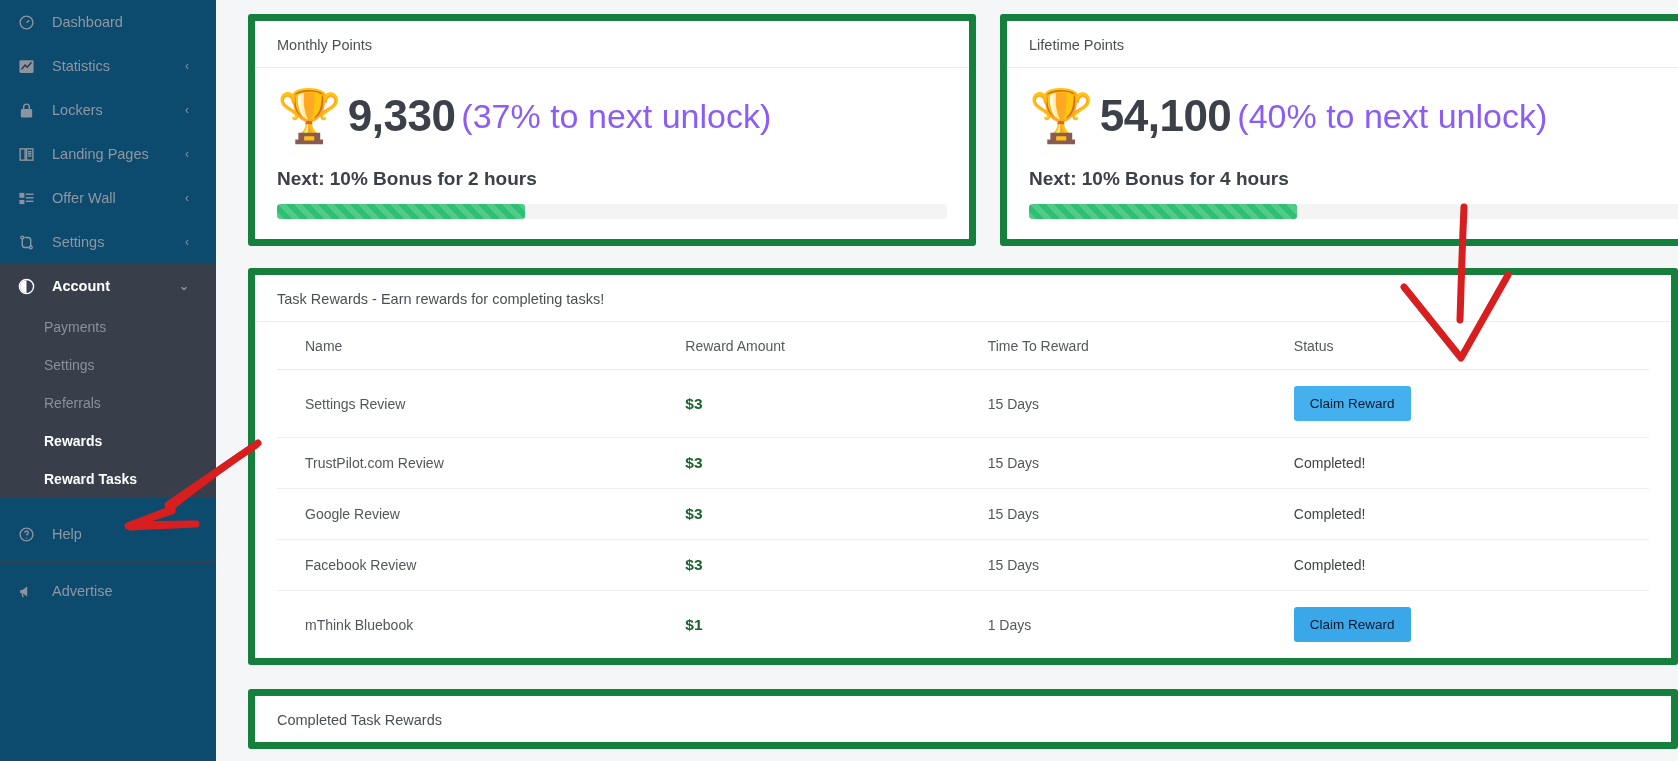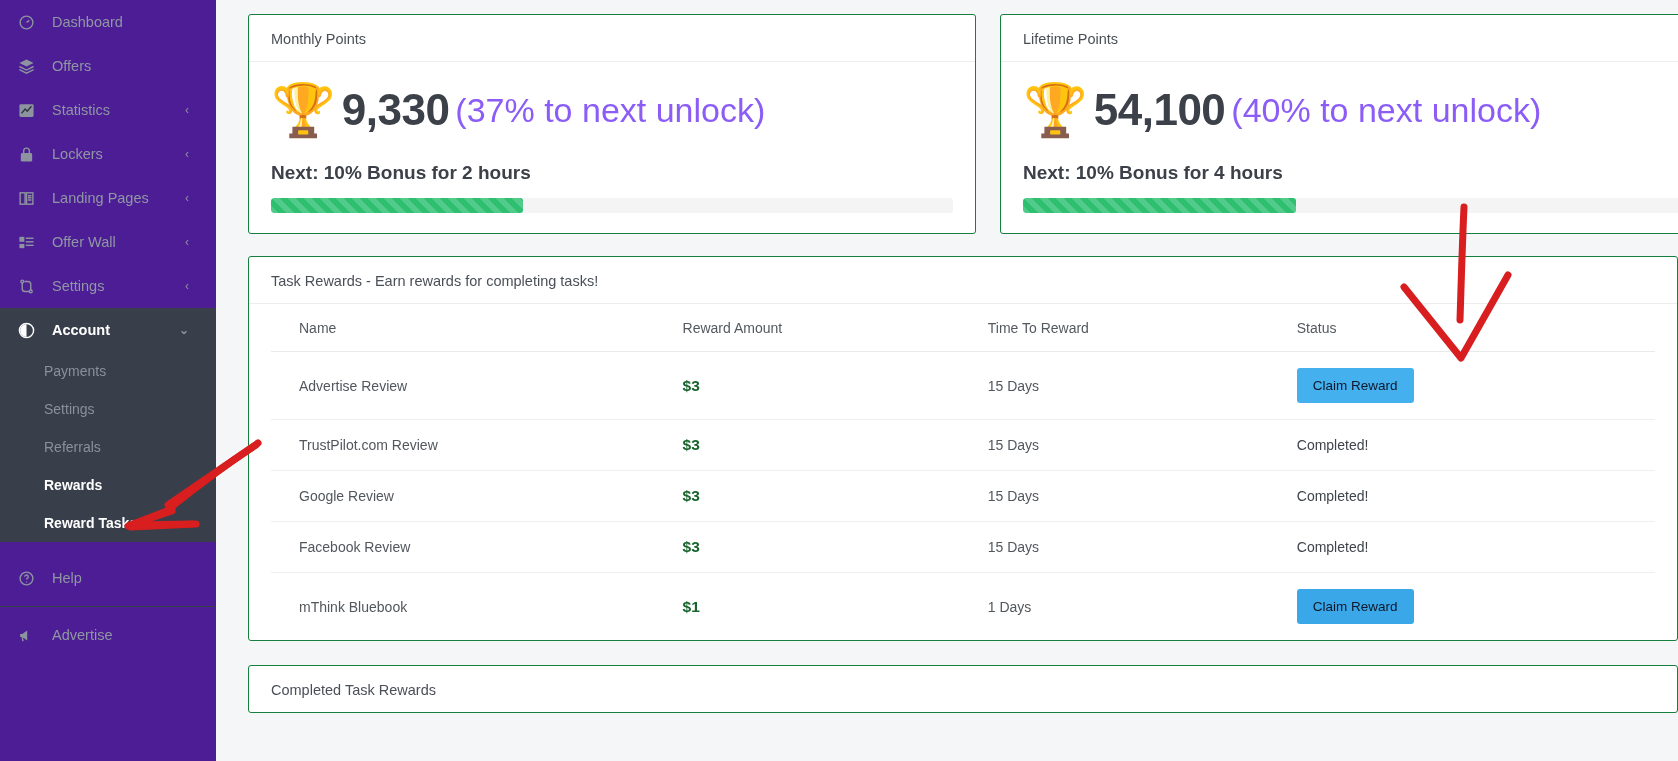--- a/index.html
+++ b/index.html
@@ -7,21 +7,21 @@
     width: 1678px; height: 761px;
     overflow: hidden;
     font-family: "Liberation Sans", sans-serif;
     background: #f5f6f7;
   }
   #app { position: relative; width: 1678px; height: 761px; display: flex; }
 
   
   #sidebar {
     width: 216px; height: 761px; flex: 0 0 216px;
-    background: #4c1d95;
+    background: #0c4a6e;
     color: #9aa0ab;
     overflow: hidden;
     position: relative;
   }
   .nav-item {
     display: flex; align-items: center;
     height: 44px; padding: 0 18px;
     font-size: 14.5px; color: #9097a3;
     cursor: pointer; position: relative;
   }
@@ -54,21 +54,21 @@
   
   #main {
     flex: 1 1 auto; height: 761px;
     background: #f5f6f7;
     padding: 14px 0 0 32px;
     overflow: hidden;
     position: relative;
   }
   .card {
     background: #ffffff;
-    border: 1px solid #15803d;
+    border: 7px solid #15803d;
     border-radius: 3px;
   }
   .card-head {
     padding: 16px 22px 14px 22px;
     border-bottom: 1px solid #eceded;
     font-size: 14.5px; color: #4a4f57;
   }
   .card-body { padding: 18px 22px 20px 22px; }
 
   
@@ -144,31 +144,20 @@
       <span class="ico">
         <svg width="17" height="17" viewBox="0 0 24 24" fill="none" stroke="currentColor" stroke-width="2">
             <circle cx="12" cy="12" r="9"></circle>
             <path d="M12 12l4-3"></path>
           </svg>
       </span>
       <span class="lbl">Dashboard</span>
       <span class="chev"></span>
     </div>
 
-    <div class="nav-item">
-      <span class="ico">
-        <svg width="17" height="17" viewBox="0 0 24 24" fill="currentColor">
-            <path d="M12 2L2 7l10 5 10-5-10-5z"></path>
-            <path d="M2 12l10 5 10-5" stroke="currentColor" stroke-width="2" fill="none"></path>
-            <path d="M2 16.5l10 5 10-5" stroke="currentColor" stroke-width="2" fill="none"></path>
-          </svg>
-      </span>
-      <span class="lbl">Offers</span>
-      <span class="chev"></span>
-    </div>
 
     <div class="nav-item">
       <span class="ico">
         <svg width="17" height="17" viewBox="0 0 24 24" fill="currentColor">
             <rect x="2" y="3" width="20" height="18" rx="2"></rect>
             <polyline points="5,16 10,10 13,13 19,6" fill="none" stroke="#2e3440" stroke-width="2"></polyline>
           </svg>
       </span>
       <span class="lbl">Statistics</span>
       <span class="chev">‹</span>
@@ -320,21 +309,21 @@
           <thead>
             <tr>
               <th class="col-name">Name</th>
               <th class="col-amt">Reward Amount</th>
               <th class="col-time">Time To Reward</th>
               <th class="col-status">Status</th>
             </tr>
           </thead>
           <tbody id="task-rows">
               <tr>
-                <td class="col-name">Advertise Review</td>
+                <td class="col-name">Settings Review</td>
                 <td class="col-amt"><span class="amount">$3</span></td>
                 <td class="col-time">15 Days</td>
                 <td class="col-status"><button class="btn-claim">Claim Reward</button></td>
               </tr>
               <tr>
                 <td class="col-name">TrustPilot.com Review</td>
                 <td class="col-amt"><span class="amount">$3</span></td>
                 <td class="col-time">15 Days</td>
                 <td class="col-status"><span class="status-done">Completed!</span></td>
               </tr>

